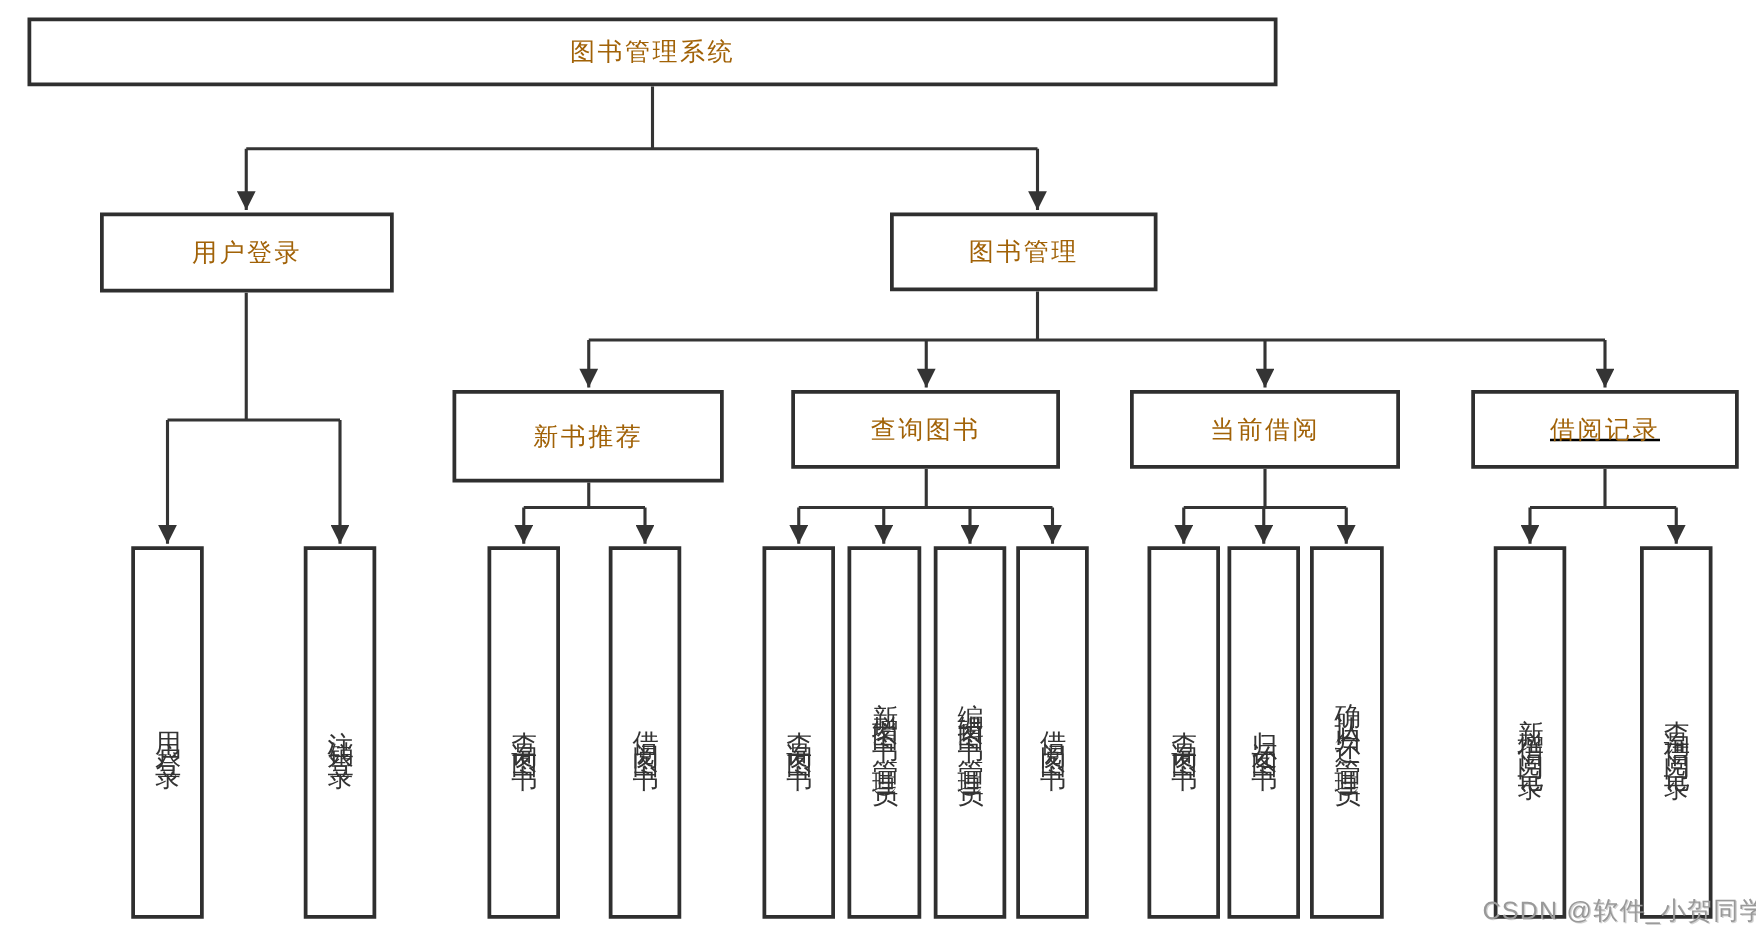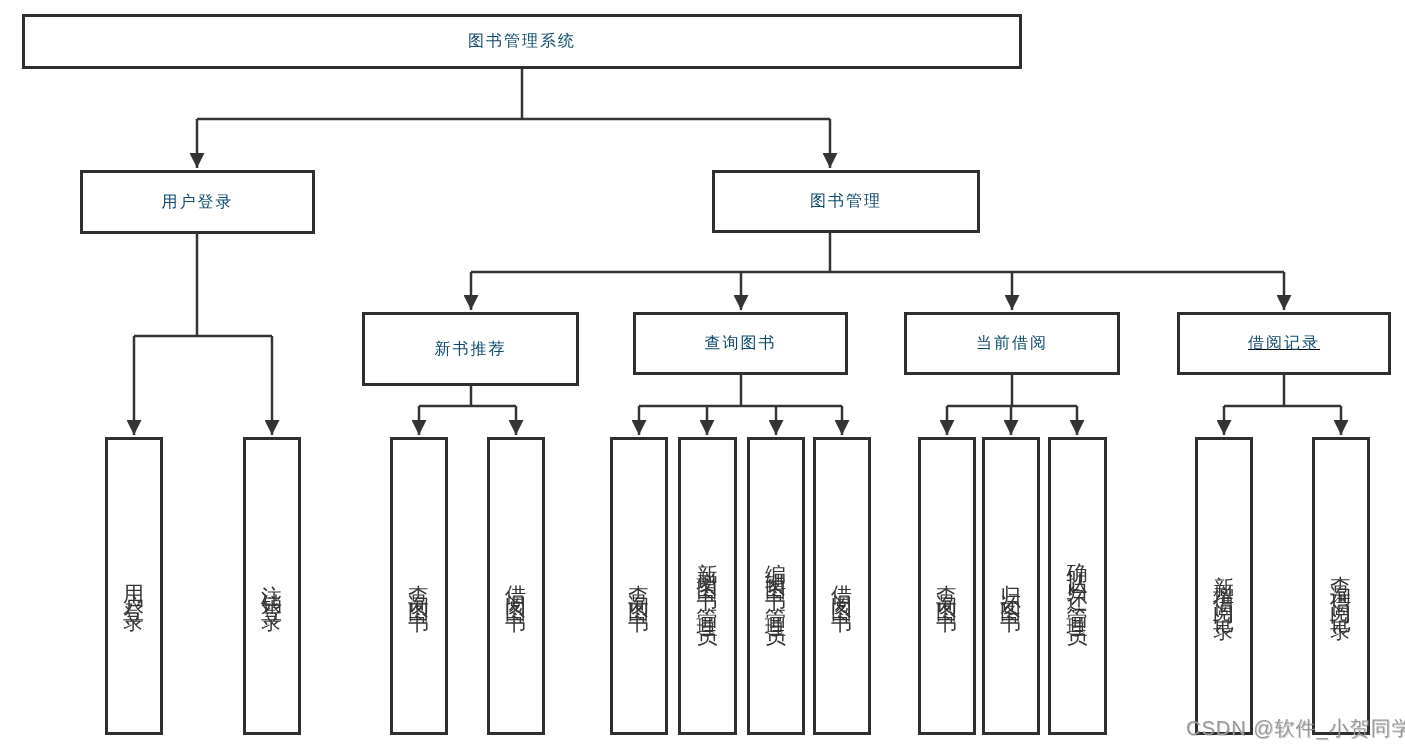--- a/index.html
+++ b/index.html
@@ -24,23 +24,23 @@
     position: absolute;
     box-sizing: border-box;
     background: #ffffff;
     border: 3px solid #2f2f2f;
     display: flex;
     align-items: center;
     justify-content: center;
     z-index: 2;
   }
   .hlabel {
-    font-size: 16px;
+    font-size: 20px;
     letter-spacing: 2px;
-    color: #0c4a6e;
+    color: #a16207;
     white-space: nowrap;
   }
   .vlabel {
     writing-mode: vertical-rl;
     text-orientation: mixed;
     font-size: 21px;
     letter-spacing: 9px;
     line-height: 1;
     color: #333333;
     white-space: nowrap;
@@ -110,21 +110,21 @@
   </g>
 </svg>
 
 <div class="node" style="left:22px; top:14px; width:1000px; height:55px;">
   <span class="hlabel">图书管理系统</span>
 </div>
 
 <div class="node" style="left:80px; top:170px; width:235px; height:64px;">
   <span class="hlabel">用户登录</span>
 </div>
-<div class="node" style="left:712px; top:170px; width:268px; height:63px;">
+<div class="node" style="left:712px; top:170px; width:214px; height:63px;">
   <span class="hlabel">图书管理</span>
 </div>
 
 <div class="node" style="left:362px; top:312px; width:217px; height:74px;">
   <span class="hlabel">新书推荐</span>
 </div>
 <div class="node" style="left:633px; top:312px; width:215px; height:63px;">
   <span class="hlabel">查询图书</span>
 </div>
 <div class="node" style="left:904px; top:312px; width:216px; height:63px;">

